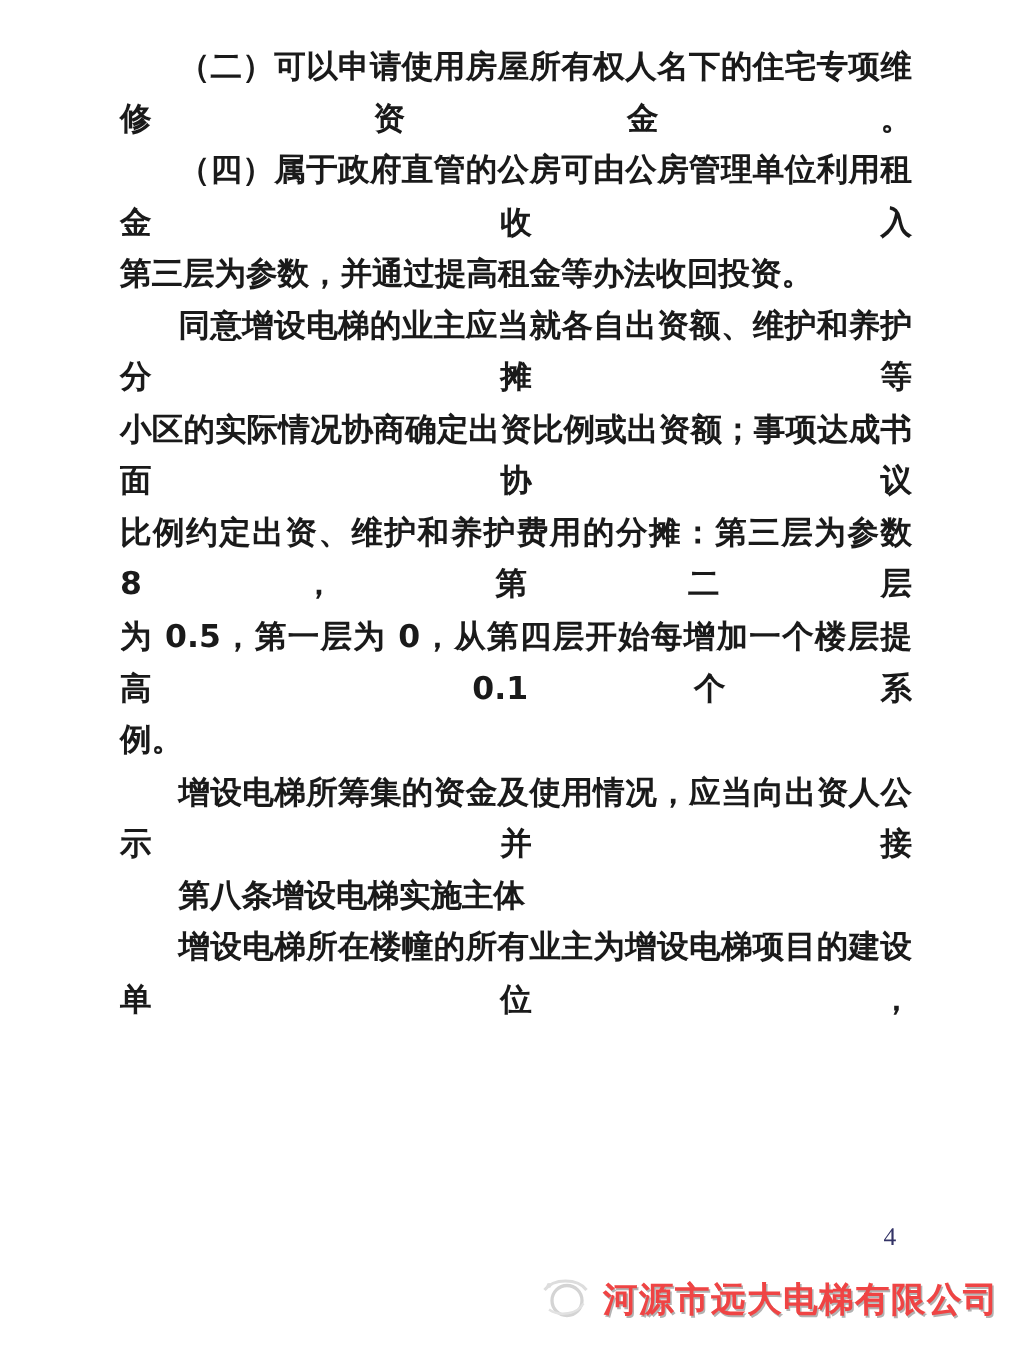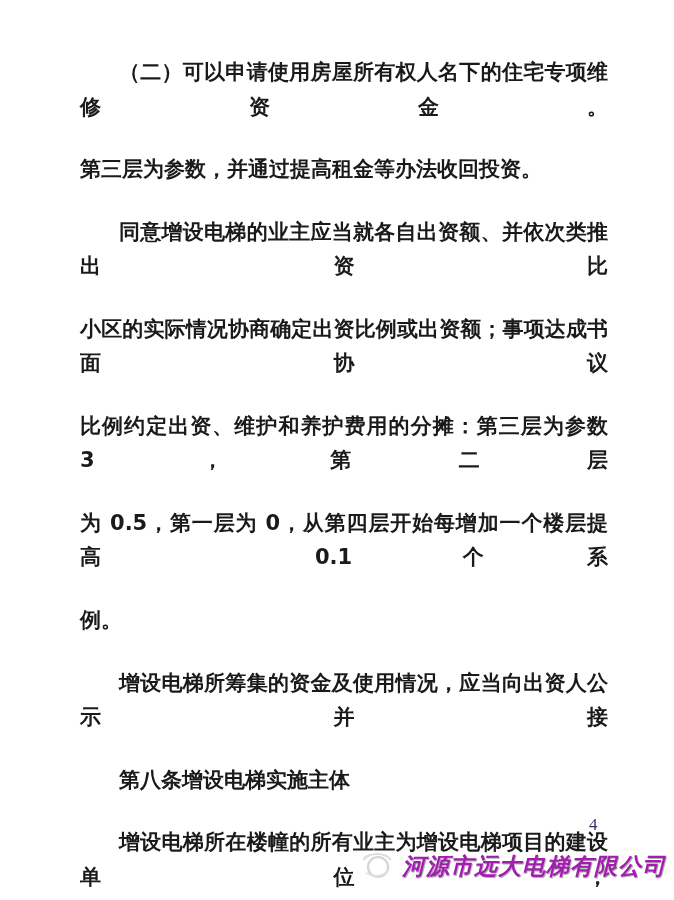--- a/index.html
+++ b/index.html
@@ -22,21 +22,20 @@
     top: 27px;
     width: 528px;
     font-size: 21px;
     font-weight: 600;
     line-height: 34.55px;
   }
   .line {
     text-align: justify;
     text-align-last: justify;
     white-space: normal;
-    margin-top: 28px;
   }
   .line.end {
     text-align-last: left;
   }
   .line.indent {
     text-indent: 39px;
   }
   .page-number {
     position: absolute;
     top: 815px;
@@ -67,38 +66,39 @@
     white-space: nowrap;
   }
 </style>
 </head>
 <body>
 
 <div class="page">
 
   <div class="content">
       <div class="line indent">（二）可以申请使用房屋所有权人名下的住宅专项维修资金。</div>
+      <div class="line indent">（四）属于政府直管的公房可由公房管理单位利用租金收入</div>
       <div class="line end">第三层为参数，并通过提高租金等办法收回投资。</div>
-      <div class="line indent">同意增设电梯的业主应当就各自出资额、并依次类推出资比</div>
+      <div class="line indent">同意增设电梯的业主应当就各自出资额、维护和养护分摊等</div>
       <div class="line">小区的实际情况协商确定出资比例或出资额；事项达成书面协议</div>
-      <div class="line">比例约定出资、维护和养护费用的分摊：第三层为参数 3，第二层</div>
+      <div class="line">比例约定出资、维护和养护费用的分摊：第三层为参数 8，第二层</div>
       <div class="line">为 0.5，第一层为 0，从第四层开始每增加一个楼层提高 0.1 个系</div>
       <div class="line end">例。</div>
       <div class="line indent">增设电梯所筹集的资金及使用情况，应当向出资人公示并接</div>
       <div class="line indent end">第八条增设电梯实施主体</div>
       <div class="line indent">增设电梯所在楼幢的所有业主为增设电梯项目的建设单位，</div>
     </div>
 
   <div class="page-number" style="color: rgb(51, 51, 102);">4</div>
 
   <div class="watermark">
     <span class="wm-logo">
       <svg viewBox="0 0 36 36" width="36" height="36">
         <circle cx="19" cy="19" r="10" fill="none" stroke="#d4d4d4" stroke-width="2.2"></circle>
         <path d="M4 12 C 10 4, 26 4, 32 12" fill="none" stroke="#dddddd" stroke-width="2"></path>
         <path d="M7 25 C 14 30, 26 28, 30 21" fill="none" stroke="#e2e2e2" stroke-width="1.6"></path>
         <circle cx="7" cy="9" r="1.6" fill="#dddddd"></circle>
       </svg>
     </span>
-    <span class="wm-text" style="color: #a21caf; font-style: italic;">河源市远大电梯有限公司</span>
+    <span class="wm-text" style="color: #ef4444;">河源市远大电梯有限公司</span>
   </div>
 
 </div>
 
 </body></html>

